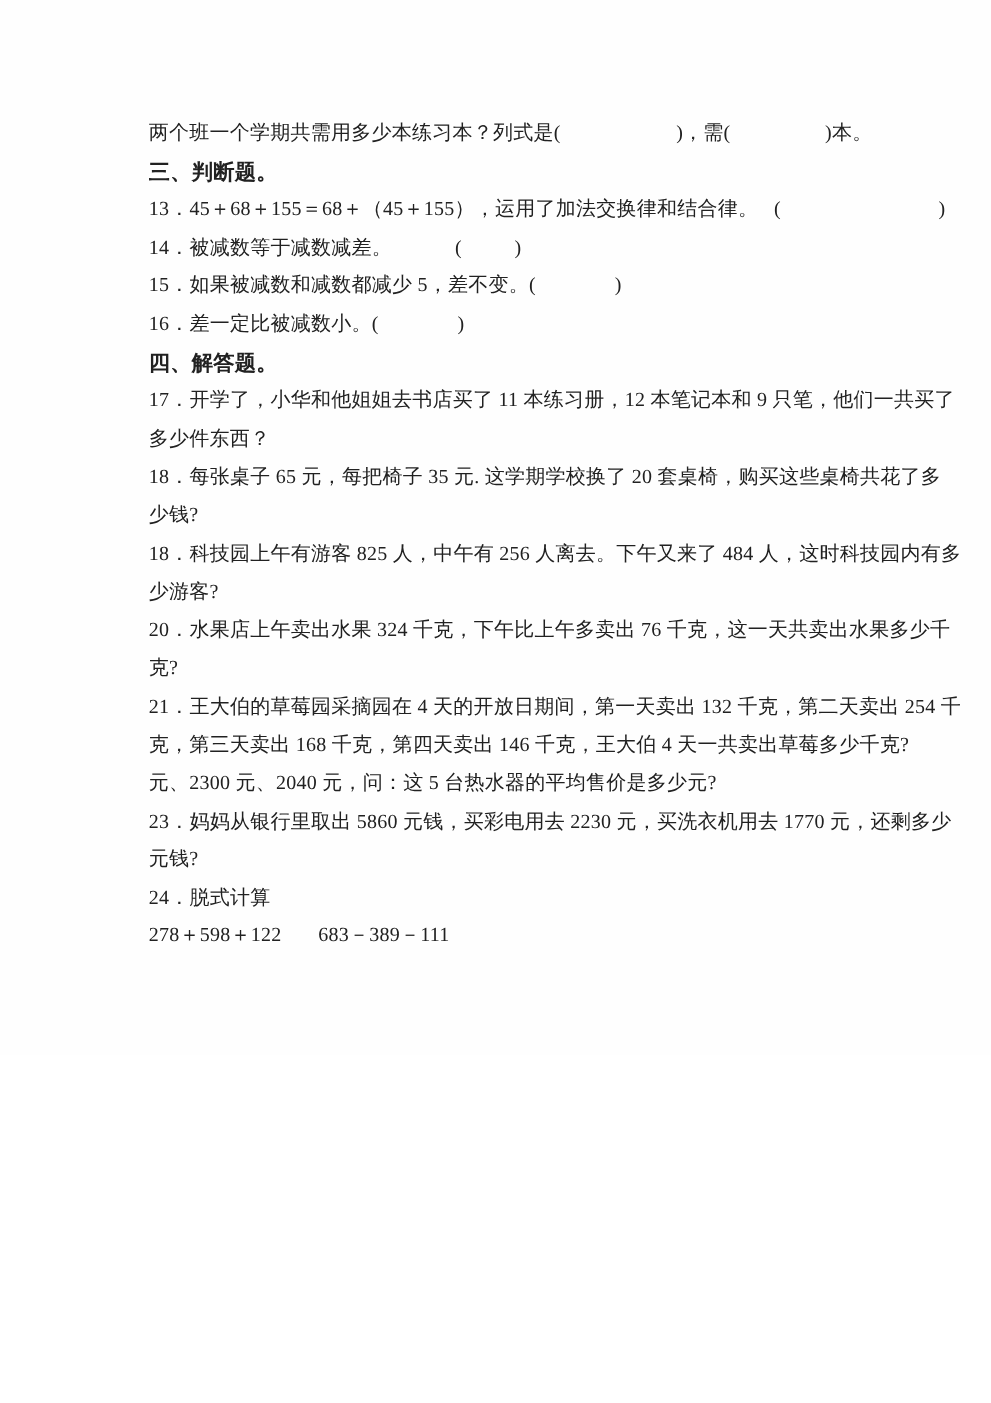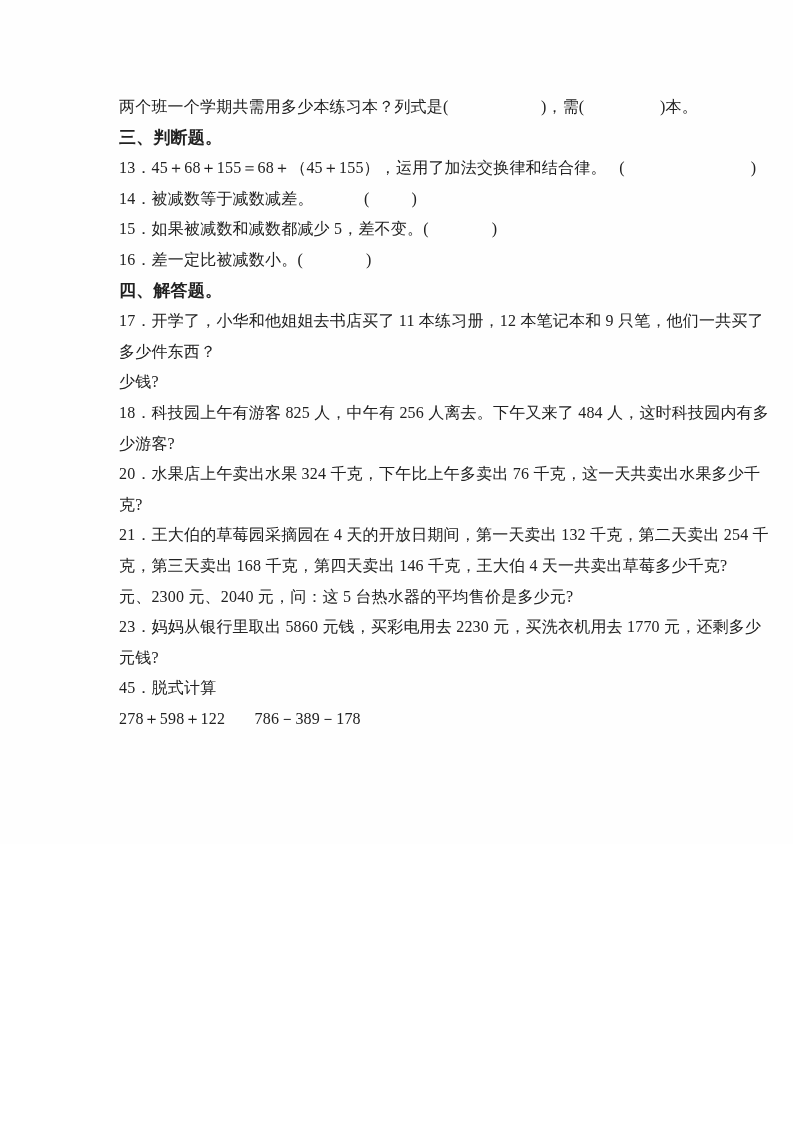--- a/index.html
+++ b/index.html
@@ -66,30 +66,31 @@
   <div class="content">
     <div class="line">两个班一个学期共需用多少本练习本？列式是(                      )，需(                  )本。</div>
     <div class="line heading">三、判断题。</div>
     <div class="line">13．45＋68＋155＝68＋（45＋155），运用了加法交换律和结合律。   (                              )</div>
     <div class="line">14．被减数等于减数减差。            (          )</div>
     <div class="line">15．如果被减数和减数都减少 5，差不变。(               )</div>
     <div class="line">16．差一定比被减数小。(               )</div>
     <div class="line heading">四、解答题。</div>
     <div class="line">17．开学了，小华和他姐姐去书店买了 11 本练习册，12 本笔记本和 9 只笔，他们一共买了</div>
     <div class="line">多少件东西？</div>
+    <div class="line">18．每张桌子 65 元，每把椅子 35 元. 这学期学校换了 20 套桌椅，购买这些桌椅共花了多</div>
     <div class="line">少钱?</div>
     <div class="line">18．科技园上午有游客 825 人，中午有 256 人离去。下午又来了 484 人，这时科技园内有多</div>
     <div class="line">少游客?</div>
     <div class="line">20．水果店上午卖出水果 324 千克，下午比上午多卖出 76 千克，这一天共卖出水果多少千</div>
     <div class="line">克?</div>
     <div class="line">21．王大伯的草莓园采摘园在 4 天的开放日期间，第一天卖出 132 千克，第二天卖出 254 千</div>
     <div class="line">克，第三天卖出 168 千克，第四天卖出 146 千克，王大伯 4 天一共卖出草莓多少千克?</div>
     <div class="line">元、2300 元、2040 元，问：这 5 台热水器的平均售价是多少元?</div>
     <div class="line">23．妈妈从银行里取出 5860 元钱，买彩电用去 2230 元，买洗衣机用去 1770 元，还剩多少</div>
     <div class="line">元钱?</div>
-    <div class="line">45．脱式计算</div>
-    <div class="line">278＋598＋122       786－389－178</div>
+    <div class="line">24．脱式计算</div>
+    <div class="line">278＋598＋122       683－389－111</div>
   </div>
 
   <div class="footer-watermark">博学资料网 https://boxue.ituoke.com.cn</div>
   <div class="footer-pageinfo">试卷第 2 页，共 2 页</div>
 
 </div>
 
 </body></html>

